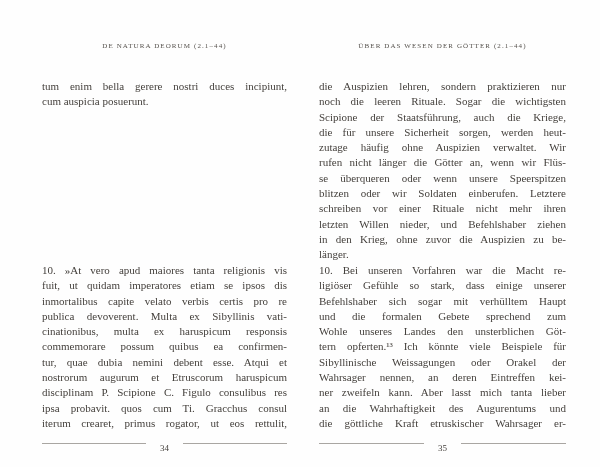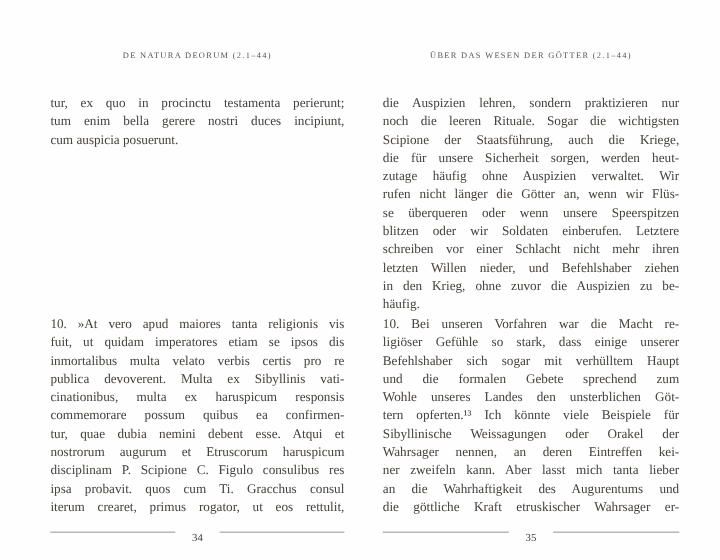--- a/index.html
+++ b/index.html
@@ -73,29 +73,28 @@
     line-height: 10px;
   }
 </style>
 </head>
 <body>
 
 <div class="page left">
   <div class="running-header">DE NATURA DEORUM (2.1–44)</div>
 
   <div class="para p1">
-      <div class="line">tur, ex quo in procinctu testamenta perierunt;</div>
       <div class="line">tum enim bella gerere nostri duces incipiunt,</div>
       <div class="line">cum auspicia posuerunt.</div>
     </div>
 
   <div class="para p2 continues">
       <div class="line">10. »At vero apud maiores tanta religionis vis</div>
       <div class="line">fuit, ut quidam imperatores etiam se ipsos dis</div>
-      <div class="line">inmortalibus multa velato verbis certis pro re</div>
+      <div class="line">inmortalibus capite velato verbis certis pro re</div>
       <div class="line">publica devoverent. Multa ex Sibyllinis vati-</div>
       <div class="line">cinationibus, multa ex haruspicum responsis</div>
       <div class="line">commemorare possum quibus ea confirmen-</div>
       <div class="line">tur, quae dubia nemini debent esse. Atqui et</div>
       <div class="line">nostrorum augurum et Etruscorum haruspicum</div>
       <div class="line">disciplinam P. Scipione C. Figulo consulibus res</div>
       <div class="line">ipsa probavit. quos cum Ti. Gracchus consul</div>
       <div class="line">iterum crearet, primus rogator, ut eos rettulit,</div>
     </div>
 
@@ -111,24 +110,24 @@
 
   <div class="para p1">
       <div class="line">die Auspizien lehren, sondern praktizieren nur</div>
       <div class="line">noch die leeren Rituale. Sogar die wichtigsten</div>
       <div class="line">Scipione der Staatsführung, auch die Kriege,</div>
       <div class="line">die für unsere Sicherheit sorgen, werden heut-</div>
       <div class="line">zutage häufig ohne Auspizien verwaltet. Wir</div>
       <div class="line">rufen nicht länger die Götter an, wenn wir Flüs-</div>
       <div class="line">se überqueren oder wenn unsere Speerspitzen</div>
       <div class="line">blitzen oder wir Soldaten einberufen. Letztere</div>
-      <div class="line">schreiben vor einer Schlacht nicht mehr ihren</div>
+      <div class="line">schreiben vor einer Rituale nicht mehr ihren</div>
       <div class="line">letzten Willen nieder, und Befehlshaber ziehen</div>
       <div class="line">in den Krieg, ohne zuvor die Auspizien zu be-</div>
-      <div class="line">häufig.</div>
+      <div class="line">länger.</div>
     </div>
 
   <div class="para p2 continues">
       <div class="line">10. Bei unseren Vorfahren war die Macht re-</div>
       <div class="line">ligiöser Gefühle so stark, dass einige unserer</div>
       <div class="line">Befehlshaber sich sogar mit verhülltem Haupt</div>
       <div class="line">und die formalen Gebete sprechend zum</div>
       <div class="line">Wohle unseres Landes den unsterblichen Göt-</div>
       <div class="line">tern opferten.¹³ Ich könnte viele Beispiele für</div>
       <div class="line">Sibyllinische Weissagungen oder Orakel der</div>

